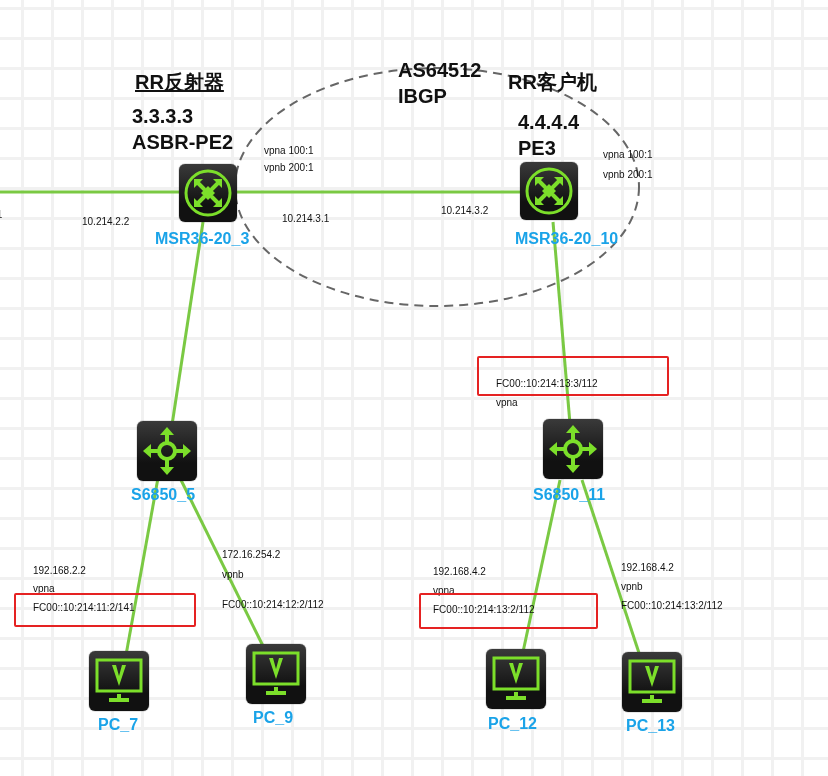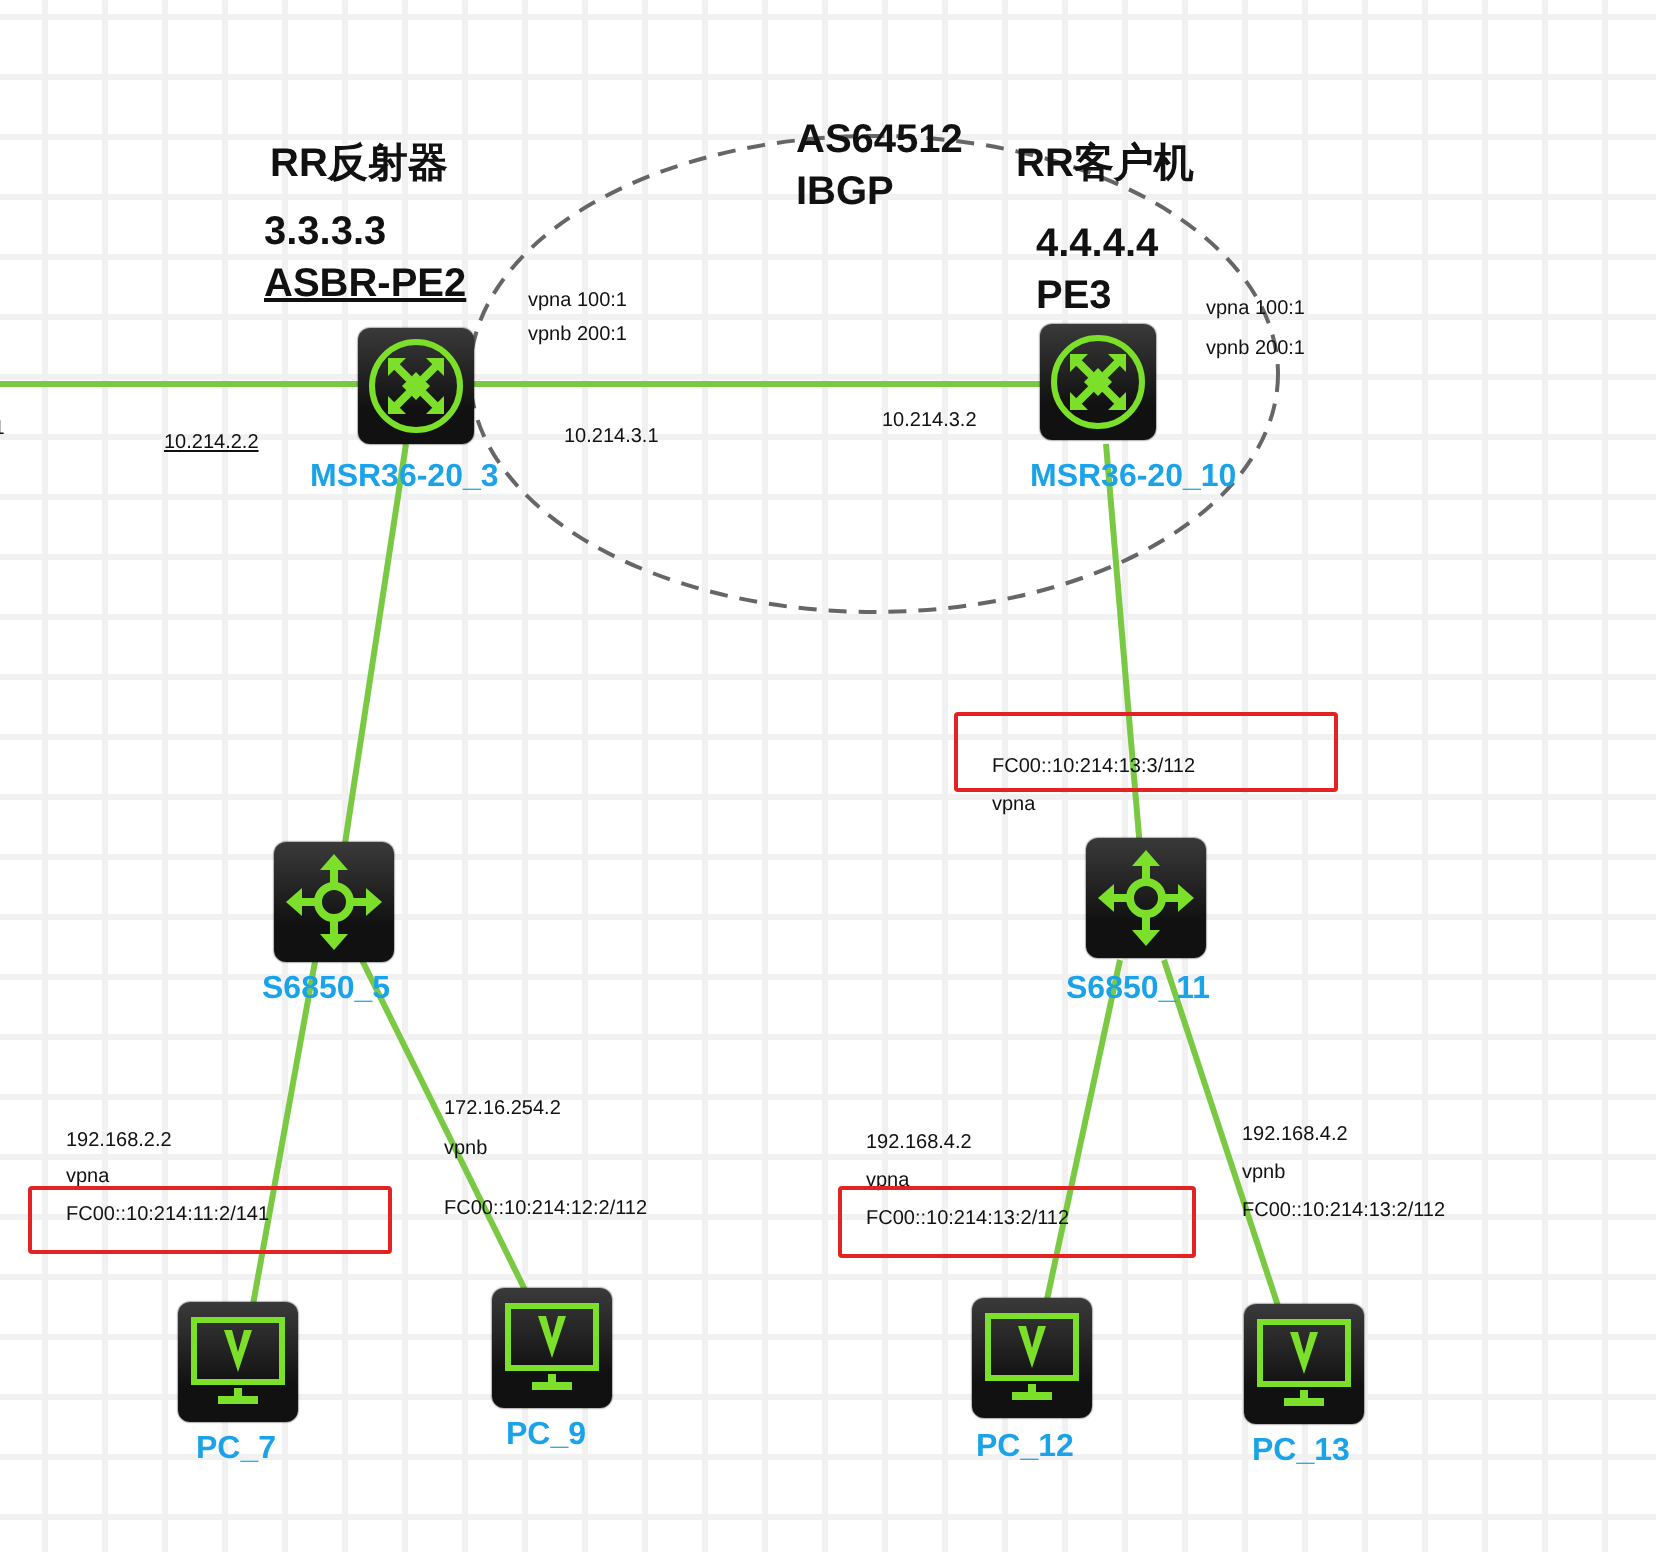--- a/index.html
+++ b/index.html
@@ -37,27 +37,27 @@
   <line x1="553" y1="222" x2="570" y2="424" stroke="#7ac943" stroke-width="3"></line>
   <line x1="158" y1="478" x2="126" y2="655" stroke="#7ac943" stroke-width="3"></line>
   <line x1="180" y1="478" x2="264" y2="648" stroke="#7ac943" stroke-width="3"></line>
   <line x1="560" y1="480" x2="523" y2="652" stroke="#7ac943" stroke-width="3"></line>
   <line x1="582" y1="480" x2="640" y2="656" stroke="#7ac943" stroke-width="3"></line>
 </svg>
 
 <div class="lbl big" style="left:398px;top:58px;">AS64512</div>
 <div class="lbl big" style="left:398px;top:84px;">IBGP</div>
 
-<div class="lbl big" style="left:135px;top:70px;">RR反射器</div>
+<div class="lbl big" style="left:135px;top:70px;text-decoration:underline;">RR反射器</div>
 <div class="lbl big" style="left:132px;top:104px;">3.3.3.3</div>
-<div class="lbl big" style="left:132px;top:130px;text-decoration:underline;">ASBR-PE2</div>
+<div class="lbl big" style="left:132px;top:130px;">ASBR-PE2</div>
 <div class="lbl small" style="left:264px;top:142px;">vpna 100:1</div>
 <div class="lbl small" style="left:264px;top:159px;">vpnb 200:1</div>
 <div class="lbl small" style="left:-6px;top:206px;">.1</div>
-<div class="lbl small" style="left:82px;top:213px;text-decoration:underline;">10.214.2.2</div>
+<div class="lbl small" style="left:82px;top:213px;">10.214.2.2</div>
 <div class="lbl small" style="left:282px;top:210px;">10.214.3.1</div>
 
 <div class="dev" style="left:179px;top:164px;">
   <svg width="58" height="58" viewBox="0 0 58 58">
     <circle cx="29" cy="29" r="22" fill="none" stroke="#7cdf2a" stroke-width="3"></circle>
     <g stroke="#7cdf2a" stroke-width="4" fill="none" stroke-linecap="round">
       <path d="M18 18 L25 25 M40 18 L33 25 M18 40 L25 33 M40 40 L33 33"></path>
     </g>
     <g fill="#7cdf2a">
       <polygon points="15,15 24,15 15,24"></polygon>

